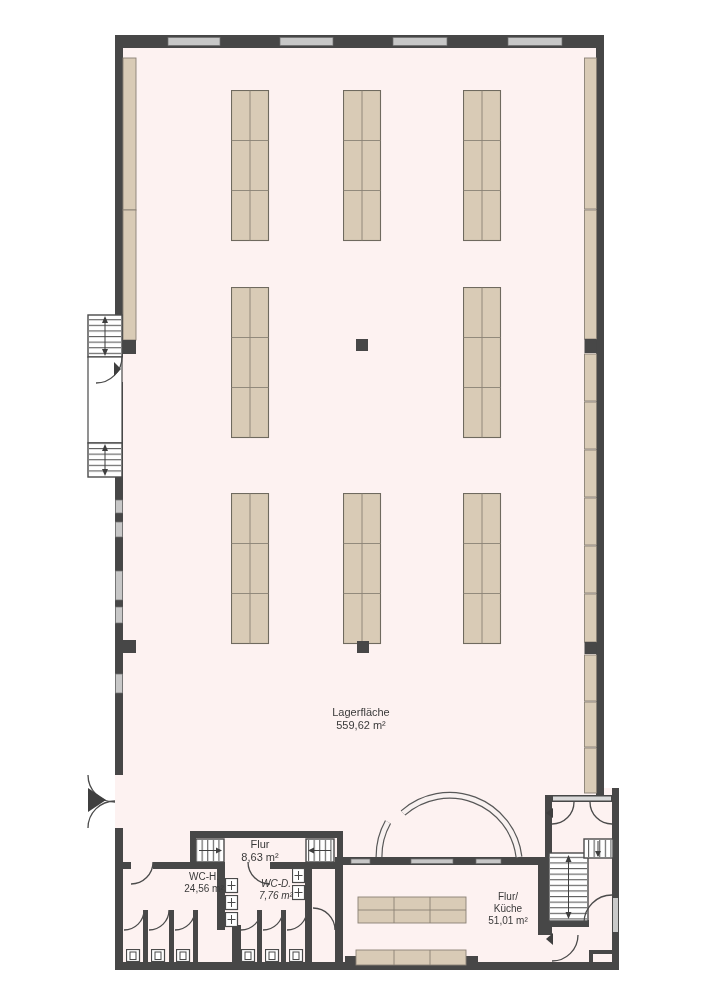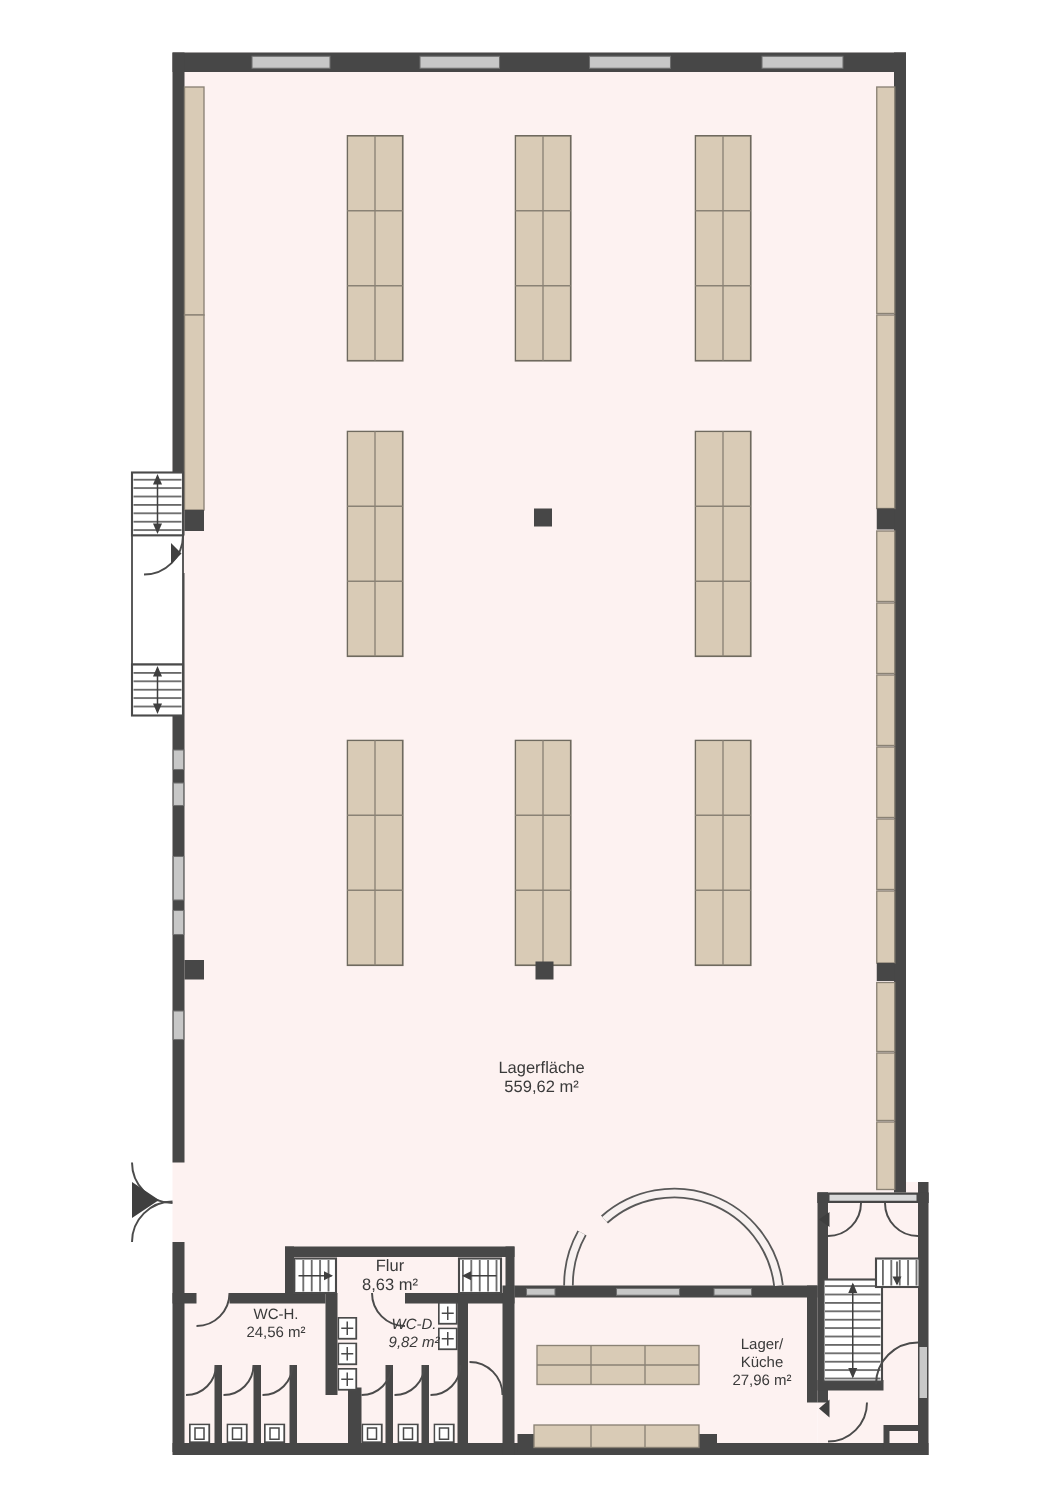--- a/index.html
+++ b/index.html
@@ -267,27 +267,27 @@
 </svg>
 
   <div class="room-label" style="left:301px;top:706px;width:120px;font-size:11px;">
     <span>Lagerfläche</span><br>
     <span>559,62 m²</span>
   </div>
   <div class="room-label" style="left:220px;top:838px;width:80px;font-size:11px;">
     <span>Flur</span><br>
     <span>8,63 m²</span>
   </div>
-  <div class="room-label" style="left:144px;top:871px;width:80px;font-size:10px;text-align:center;">
+  <div class="room-label" style="left:164px;top:871px;width:80px;font-size:10px;text-align:center;">
     <span>WC-H.</span><br>
     <span>24,56 m²</span>
   </div>
   <div class="room-label" style="left:236px;top:878px;width:80px;font-size:10px;font-style:italic;">
     <span>WC-D.</span><br>
-    <span>9,82 m²</span>
+    <span>7,76 m²</span>
   </div>
   <div class="room-label" style="left:468px;top:891px;width:80px;font-size:10px;">
-    <span>Lager/</span><br>
+    <span>Flur/</span><br>
     <span>Küche</span><br>
-    <span>27,96 m²</span>
+    <span>51,01 m²</span>
   </div>
 
 </div>
 
 </body></html>

